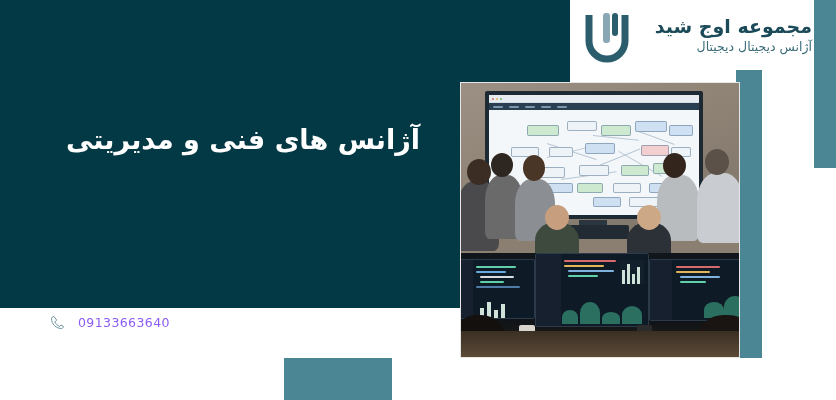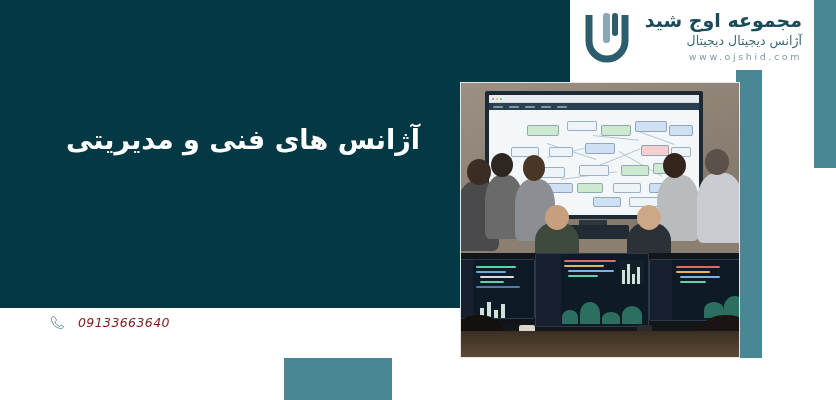--- a/index.html
+++ b/index.html
@@ -46,21 +46,21 @@
   }
   .logo-mark{
     width:58px;height:58px;
     flex:0 0 58px;
     position:relative;
   }
   .logo-text{
     flex:1 1 auto;
     text-align:right;
     direction:rtl;
-    padding-right:12px;
+    padding-right:2px;
   }
   .logo-title{
     font-size:19px;
     font-weight:bold;
     color:#1b4a58;
     line-height:1.15;
     white-space:nowrap;
     letter-spacing:-0.3px;
   }
   .logo-sub{
@@ -101,24 +101,23 @@
     display:flex;align-items:center;gap:11px;
   }
   .contact-icon{
     width:19px;height:19px;
     flex:0 0 19px;
     display:flex;align-items:center;justify-content:center;
     color:#6e93a0;
   }
   .contact-text{
     font-size:12.5px;
-    color:#7f1d1d;
+    color:#8b5cf6;
     letter-spacing:0.4px;
     white-space:nowrap;
-    font-style:italic;
   }
 
   
   .photo{
     position:absolute;left:460px;top:82px;
     width:280px;height:276px;
     overflow:hidden;
     background:#8a7f70;
     border:1px solid #e6e6e6;
     box-sizing:border-box;
@@ -209,21 +208,20 @@
     <div class="logo-mark">
       <svg viewBox="0 0 58 58" width="58" height="58" aria-hidden="true">
         <path d="M11 8 L11 34 A18 18 0 0 0 47 34 L47 8" fill="none" stroke="#2c5d6d" stroke-width="7" stroke-linecap="butt"></path>
         <rect x="25" y="6" width="7" height="30" rx="3" fill="#8aa8b3"></rect>
         <rect x="34" y="6" width="6" height="23" rx="3" fill="#2c5d6d"></rect>
       </svg>
     </div>
     <div class="logo-text">
       <div class="logo-title">مجموعه اوج شید</div>
       <div class="logo-sub">آژانس دیجیتال دیجیتال</div>
-      <div class="logo-url">www.ojshid.com</div>
     </div>
   </div>
 
   <div class="headline">آژانس های فنی و مدیریتی</div>
 
   <div class="contacts">
 
     <div class="contact-row">
       <span class="contact-icon">
         <svg viewBox="0 0 24 24" width="17" height="17" fill="none" stroke="currentColor" stroke-width="1.4" stroke-linecap="round" stroke-linejoin="round">

